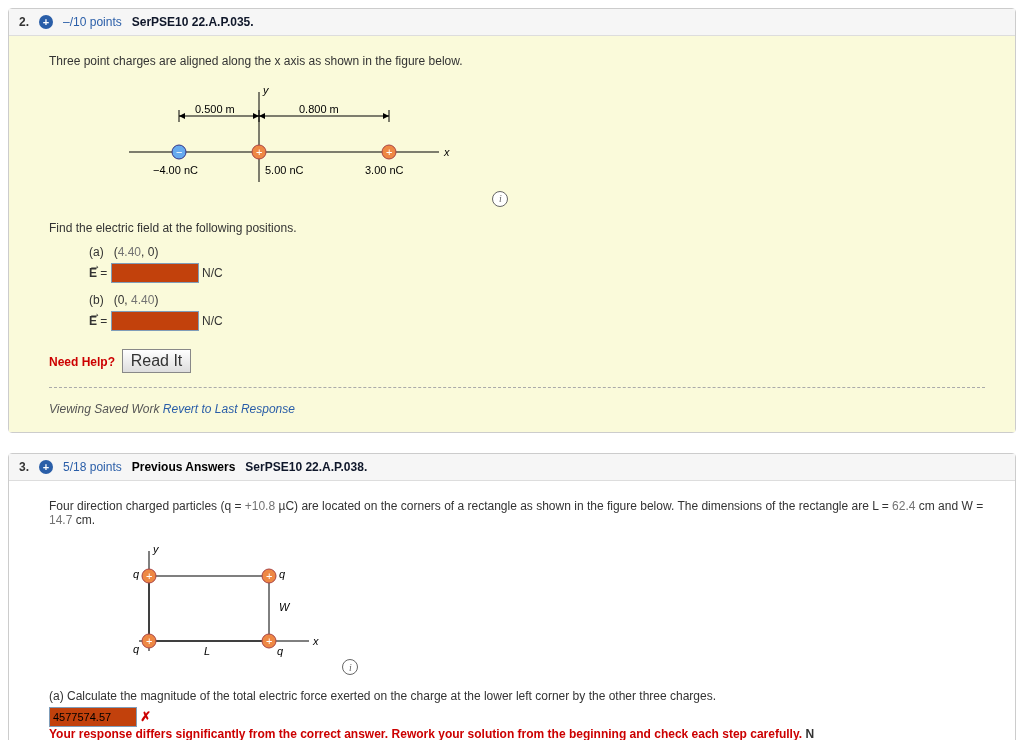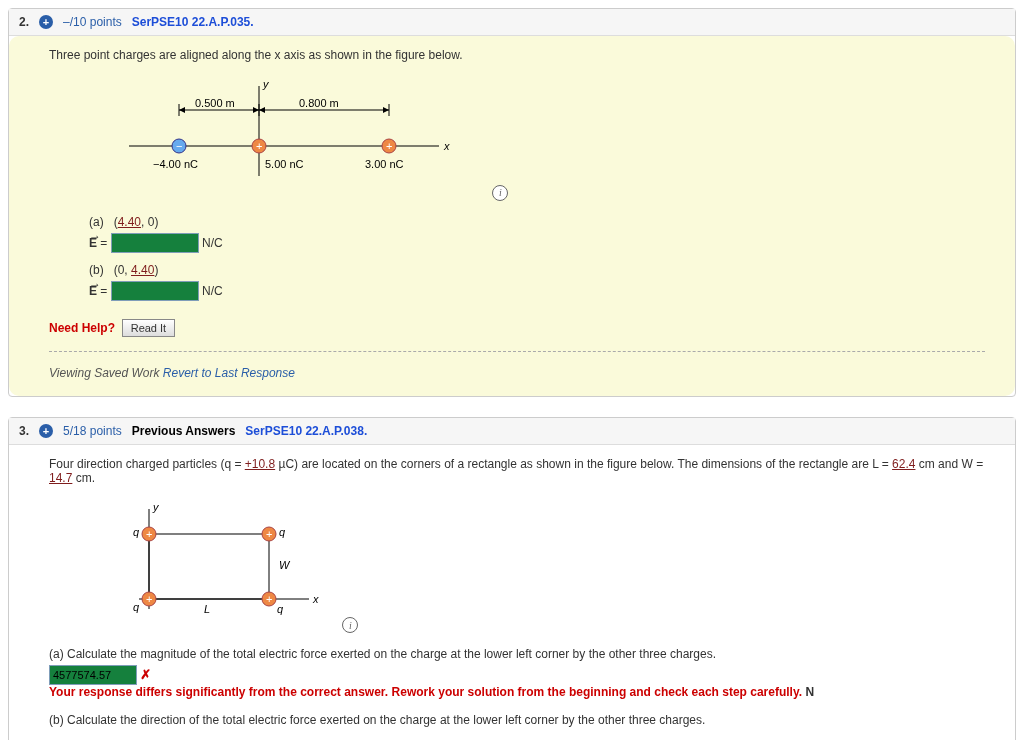--- a/index.html
+++ b/index.html
@@ -42,54 +42,53 @@
   }
   .points {
     color: #2a5ea8;
     font-weight: normal;
   }
   .prev-answers {
     color: #000000;
     font-weight: bold;
   }
   .serial {
-    color: #1d4ed8;
+    color: #0f172a;
     font-weight: bold;
   }
   .question-body {
-    padding: 12px 30px 16px 40px;
-    border-radius: 10px;
+    padding: 18px 30px 16px 40px;
   }
   .question-body.bg-yellow {
     background: #fafada;
   }
   .figure {
     margin: 14px 0 14px 60px;
   }
-  .red { color: #7f1d1d; text-decoration: underline; }
+  .red { color: #737373; }
   .need-help {
     color: #cc0000;
     font-weight: bold;
     margin-top: 0;
   }
   .btn {
     display: inline-block;
-    font-size: 11px;
+    font-size: 16px;
     padding: 2px 8px;
     border: 1px solid #888;
     background: linear-gradient(#fff, #ddd);
     cursor: pointer;
   }
   .input-box {
     width: 80px;
     height: 16px;
     border: 1px solid #7f9db9;
     font-size: 11px;
     padding: 1px 3px;
-    background: #15803d;
+    background: #c2410c;
   }
   .subpart {
     margin: 10px 0 10px 40px;
   }
   .info-icon {
     display: inline-flex;
     width: 14px;
     height: 14px;
     border-radius: 50%;
     border: 1px solid #666;
@@ -158,20 +157,21 @@
         <text x="147" y="74" font-size="11" fill="#fff">+</text>
         <circle cx="280" cy="70" r="7" fill="#ee8844" stroke="#a44"></circle>
         <text x="277" y="74" font-size="11" fill="#fff">+</text>
         <text x="44" y="92" font-size="11">−4.00 nC</text>
         <text x="156" y="92" font-size="11">5.00 nC</text>
         <text x="256" y="92" font-size="11">3.00 nC</text>
       </svg>
       <span class="info-icon">i</span>
     </div>
 
+    <div>Find the electric field at the following positions.</div>
 
     <div class="subpart">
       <span>(a)</span>&nbsp;&nbsp;
       <span>(</span><span class="red">4.40</span><span>, 0)</span>
       <div style="margin-top:4px;">
         <span style="position:relative;"><span style="position:absolute;top:-8px;left:0;">→</span><b>E</b></span> =
         <input class="input-box" type="text" style="">
         <span>N/C</span>
       </div>
     </div>

